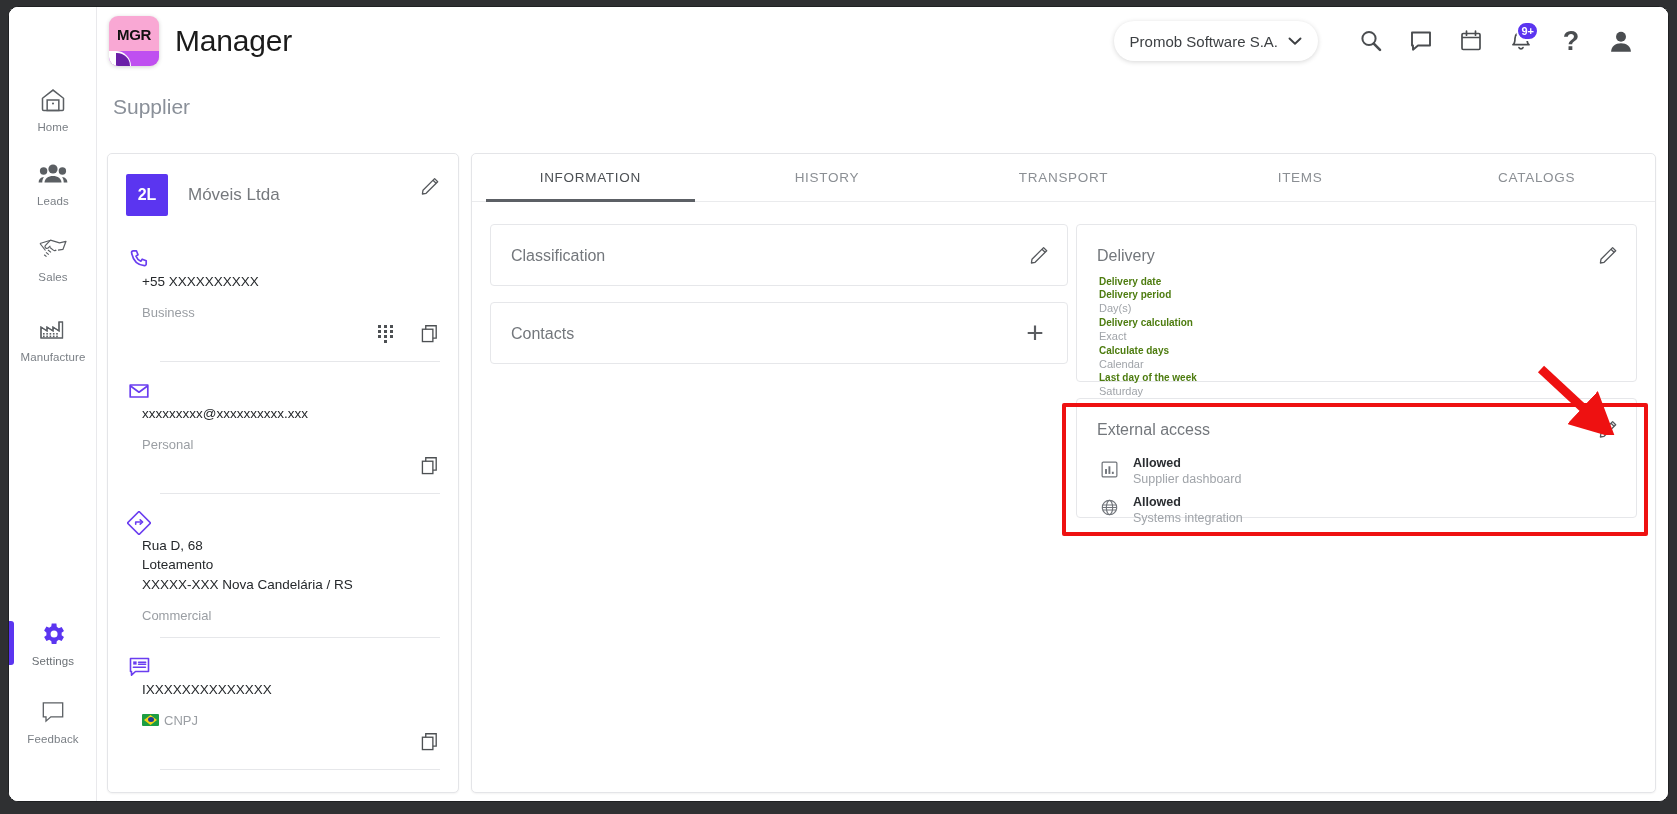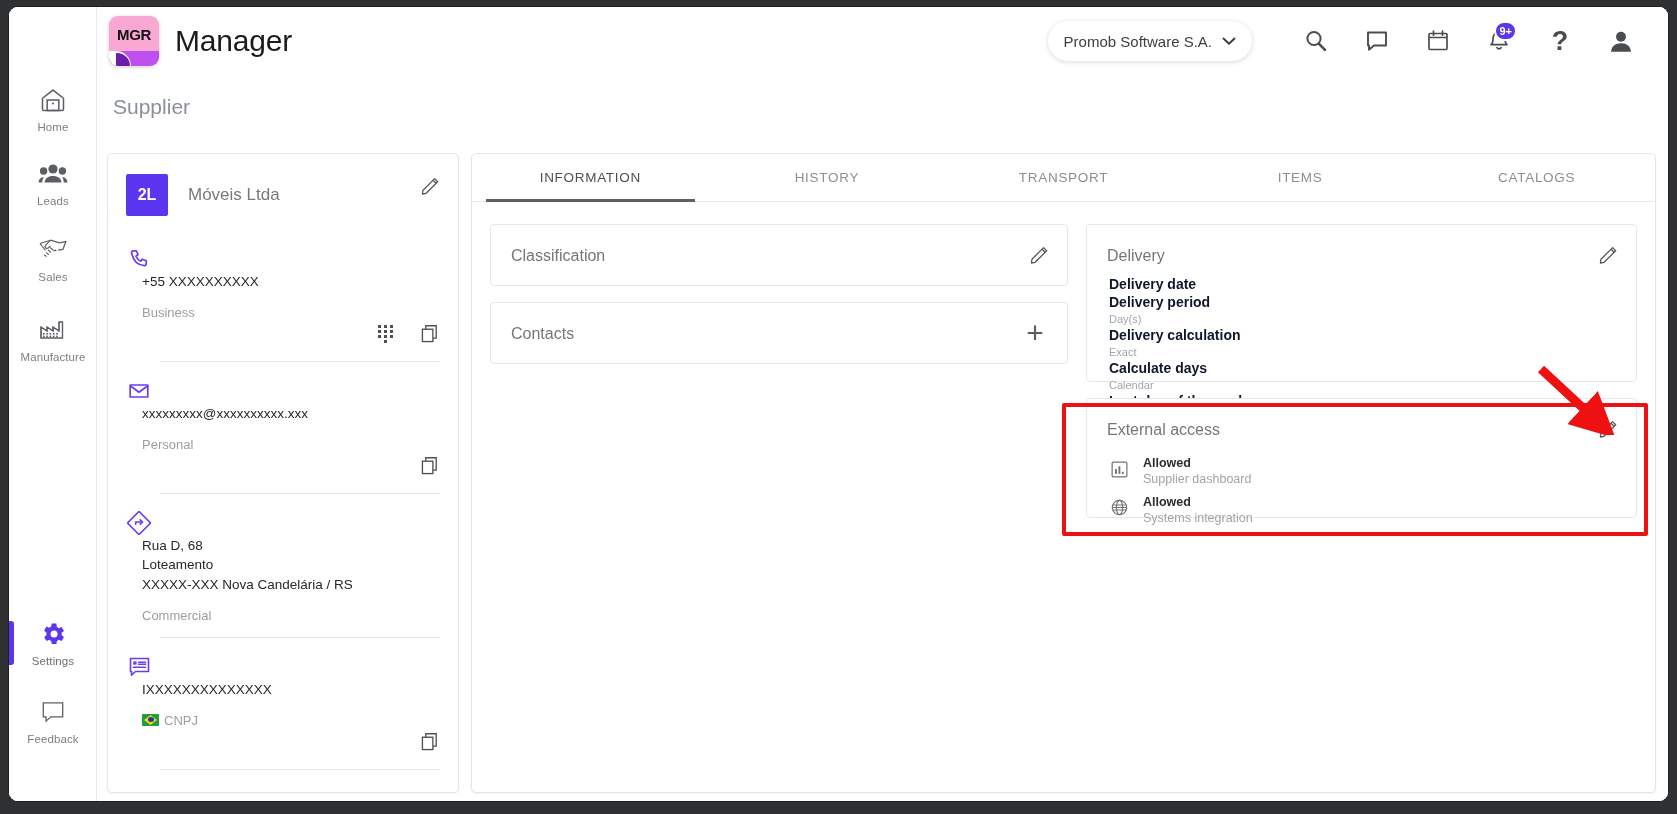--- a/index.html
+++ b/index.html
@@ -92,21 +92,21 @@
   #brand-logo .mgr-wave:after {
     content:""; position:absolute; left:7px; bottom:0; width:14px; height:13px;
     background:#6b1fa8; border-radius: 0 16px 0 0;
   }
   #brand-title {
     margin-left: 16px;
     font-size: 30px; font-weight: 400; color: #1b1b1b;
     letter-spacing: -.2px;
   }
   #header-right {
-    margin-left: auto; display: flex; align-items: center; gap: 11px;
+    margin-left: auto; display: flex; align-items: center; gap: 0px;
     padding-right: 22px;
   }
   #company-select {
     display: flex; align-items: center; gap: 10px;
     height: 40px; padding: 0 16px;
     border-radius: 20px;
     background: #ffffff;
     box-shadow: 0 1px 5px rgba(0,0,0,.16);
     font-size: 15px; color: #3d4043;
     cursor: pointer;
@@ -218,21 +218,21 @@
     font-size: 13.5px; letter-spacing: .7px;
     color: #8b8f94; cursor: pointer;
     position: relative;
   }
   .tab.active { color: #4c5054; }
   .tab.active:after {
     content:""; position:absolute; left:14px; right:14px; bottom:-1px;
     height: 3px; background: #5c6065;
   }
   #panel-body {
-    display: flex; padding: 22px 18px 0 18px; gap: 18px;
+    display: flex; padding: 22px 18px 0 18px; gap: 8px;
   }
   .col { display: flex; flex-direction: column; gap: 16px; }
   #col-left { width: 578px; }
   #col-right { flex: 1; }
 
   .section-card {
     border: 1px solid #e6e7ea;
     border-radius: 4px;
     background: #fff;
     position: relative;
@@ -246,21 +246,21 @@
     color: #55585c; cursor: pointer;
   }
   .plus-action {
     position: absolute; right: 14px; top: 12px;
     width: 36px; height: 36px;
     display:flex; align-items:center; justify-content:center;
     color: #5a5d61; font-size: 30px; font-weight: 300; cursor: pointer;
     line-height: 1;
   }
   .kv-list { padding: 0 20px 18px 22px; }
-  .kv-key { font-size: 14px; font-weight: 700; color: #0f172a; line-height: 1.32; }
+  .kv-key { font-size: 10px; font-weight: 700; color: #4d7c0f; line-height: 1.32; }
   .kv-val { font-size: 11px; color: #a0a4a9; line-height: 1.32; }
 
   .ext-list { padding: 4px 20px 20px 22px; }
   .ext-row { display: flex; align-items: flex-start; margin-bottom: 6px; }
   .ext-icon {
     width: 20px; min-width: 20px; height: 20px; color: #70747a;
     display:flex; align-items:center; justify-content:center; margin-top: 4px;
   }
   .ext-text { margin-left: 14px; }
   .ext-state { font-size: 12.5px; font-weight: 700; color: #2a2d31; line-height: 1.3; }

